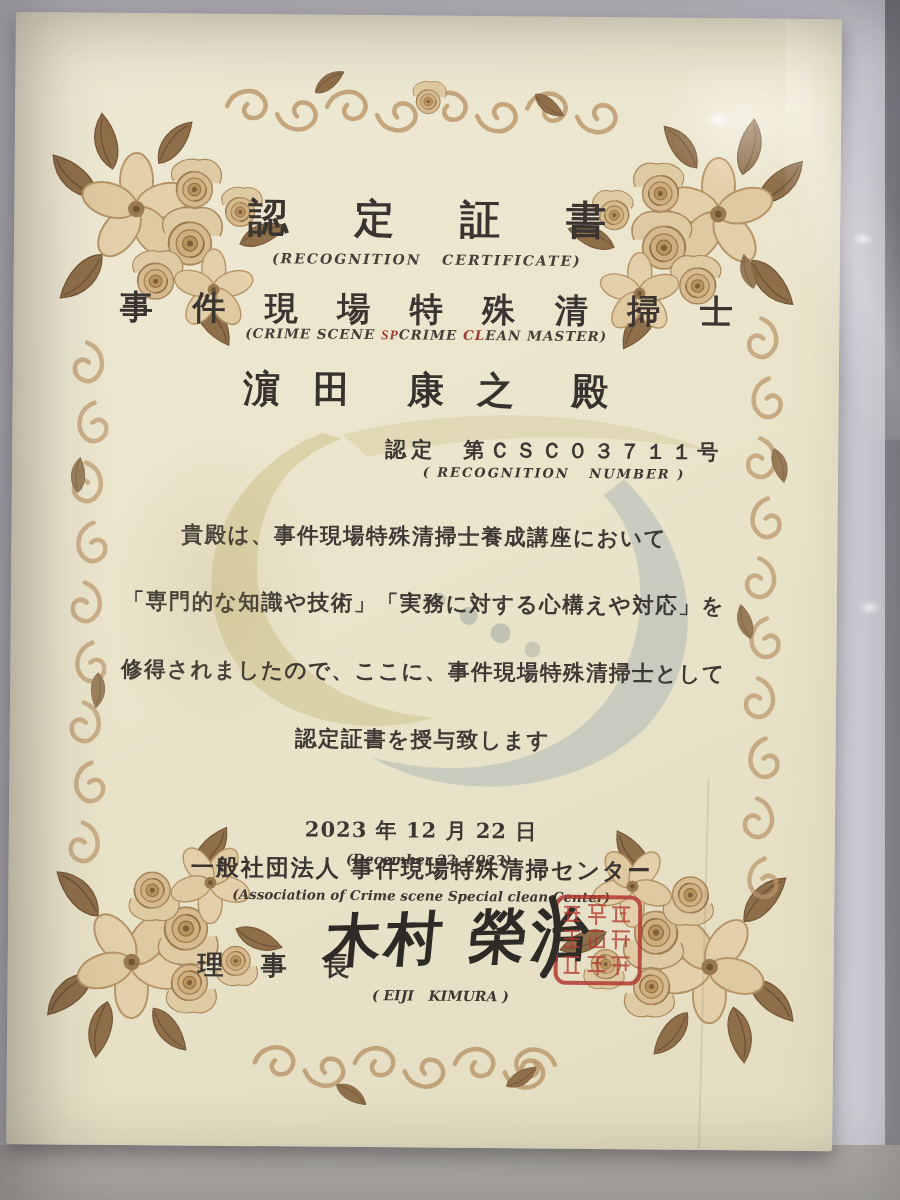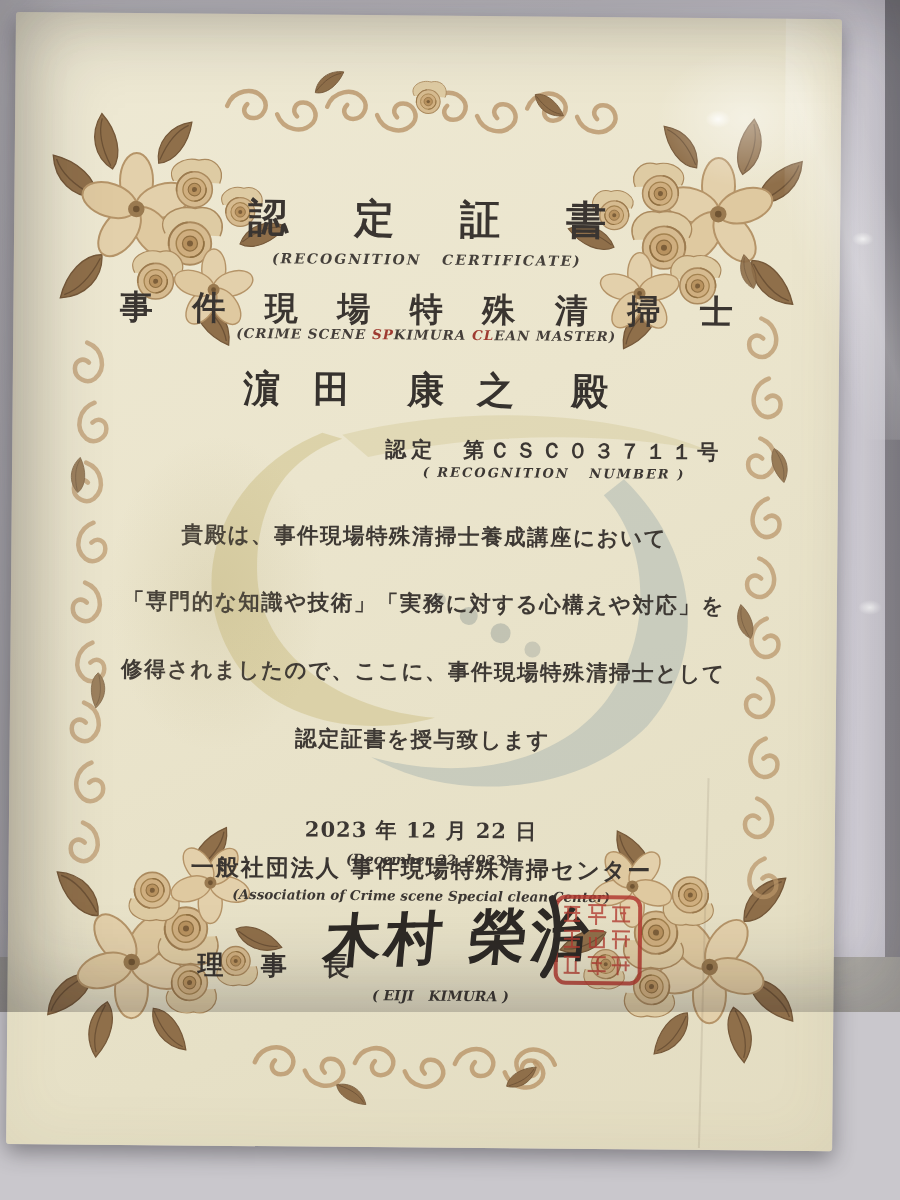--- a/index.html
+++ b/index.html
@@ -1,21 +1,21 @@
 <!DOCTYPE html>
 <html><head>
 <meta charset="utf-8">
 <style>
   html,body{margin:0;padding:0;}
   body{
     width:900px;height:1200px;overflow:hidden;
     font-family:"DejaVu Serif","Liberation Serif",serif;
     background:#c9c7cc;
   }
-  .photo{position:relative;width:900px;height:1012px;
+  .photo{position:relative;width:900px;height:1200px;
     background:linear-gradient(100deg,#c6c4c9 0%,#cbc9cf 55%,#d3d0d8 80%,#d6d3db 100%);}
   .wall-dark-band{position:absolute;right:0;top:0;width:15px;height:100%;
     background:linear-gradient(180deg,#807e84 0%,#8d8a91 40%,#979499 100%);}
   .wall-bottom{position:absolute;left:0;bottom:0;width:100%;height:55px;
     background:linear-gradient(180deg,#b2afa9 0%,#bcb9b3 100%);}
   .paper{position:absolute;left:16px;top:12px;width:826px;height:1132px;
     background:linear-gradient(155deg,#eee9d4 0%,#ebe5cd 40%,#e6e0c6 75%,#e3dcc1 100%);
     border-radius:3px;
     box-shadow:0 8px 22px rgba(40,38,45,.45), inset 0 0 60px rgba(120,105,70,.08);
     transform:rotate(.5deg);transform-origin:top left;}
@@ -180,21 +180,21 @@
         <use href="#leafG" transform="translate(740,270) rotate(-100)"></use>
         <use href="#leafG" transform="translate(762,430) rotate(80)"></use>
         <use href="#leafG" transform="translate(740,620) rotate(-100)"></use>
       </g>
     </svg>
 
     <div class="content">
       <div class="tblock title-jp">認 定 証 書</div>
       <div class="tblock title-en">(RECOGNITION   CERTIFICATE)</div>
       <div class="tblock qual-jp">事 件 現 場 特 殊 清 掃 士</div>
-      <div class="tblock qual-en"><span style="color: rgb(69, 63, 58);">(CRIME SCENE </span><span style="color: rgb(158, 58, 49);">SP</span><span style="color: rgb(69, 63, 58);">KIMURA </span><span style="color: rgb(158, 58, 49); margin-top: 28px;">CL</span><span style="color: rgb(69, 63, 58);">EAN MASTER)</span></div>
+      <div class="tblock qual-en"><span style="color: rgb(69, 63, 58);">(CRIME SCENE </span><span style="color: rgb(158, 58, 49); font-family: Liberation Serif, serif;">SP</span><span style="color: rgb(69, 63, 58);">CRIME </span><span style="color: rgb(158, 58, 49); margin-top: 28px;">CL</span><span style="color: rgb(69, 63, 58);">EAN MASTER)</span></div>
       <div class="tblock recipient">濵 田　康 之　殿</div>
       <div class="tblock number-jp">認定　第ＣＳＣ０３７１１号</div>
       <div class="tblock number-en">( RECOGNITION   NUMBER )</div>
 
       <div class="tblock body-line bl0">貴殿は、事件現場特殊清掃士養成講座において</div>
       <div class="tblock body-line bl1">「専門的な知識や技術」「実務に対する心構えや対応」を</div>
       <div class="tblock body-line bl2">修得されましたので、ここに、事件現場特殊清掃士として</div>
       <div class="tblock body-line bl3">認定証書を授与致します</div>
 
       <div class="tblock date-row">

